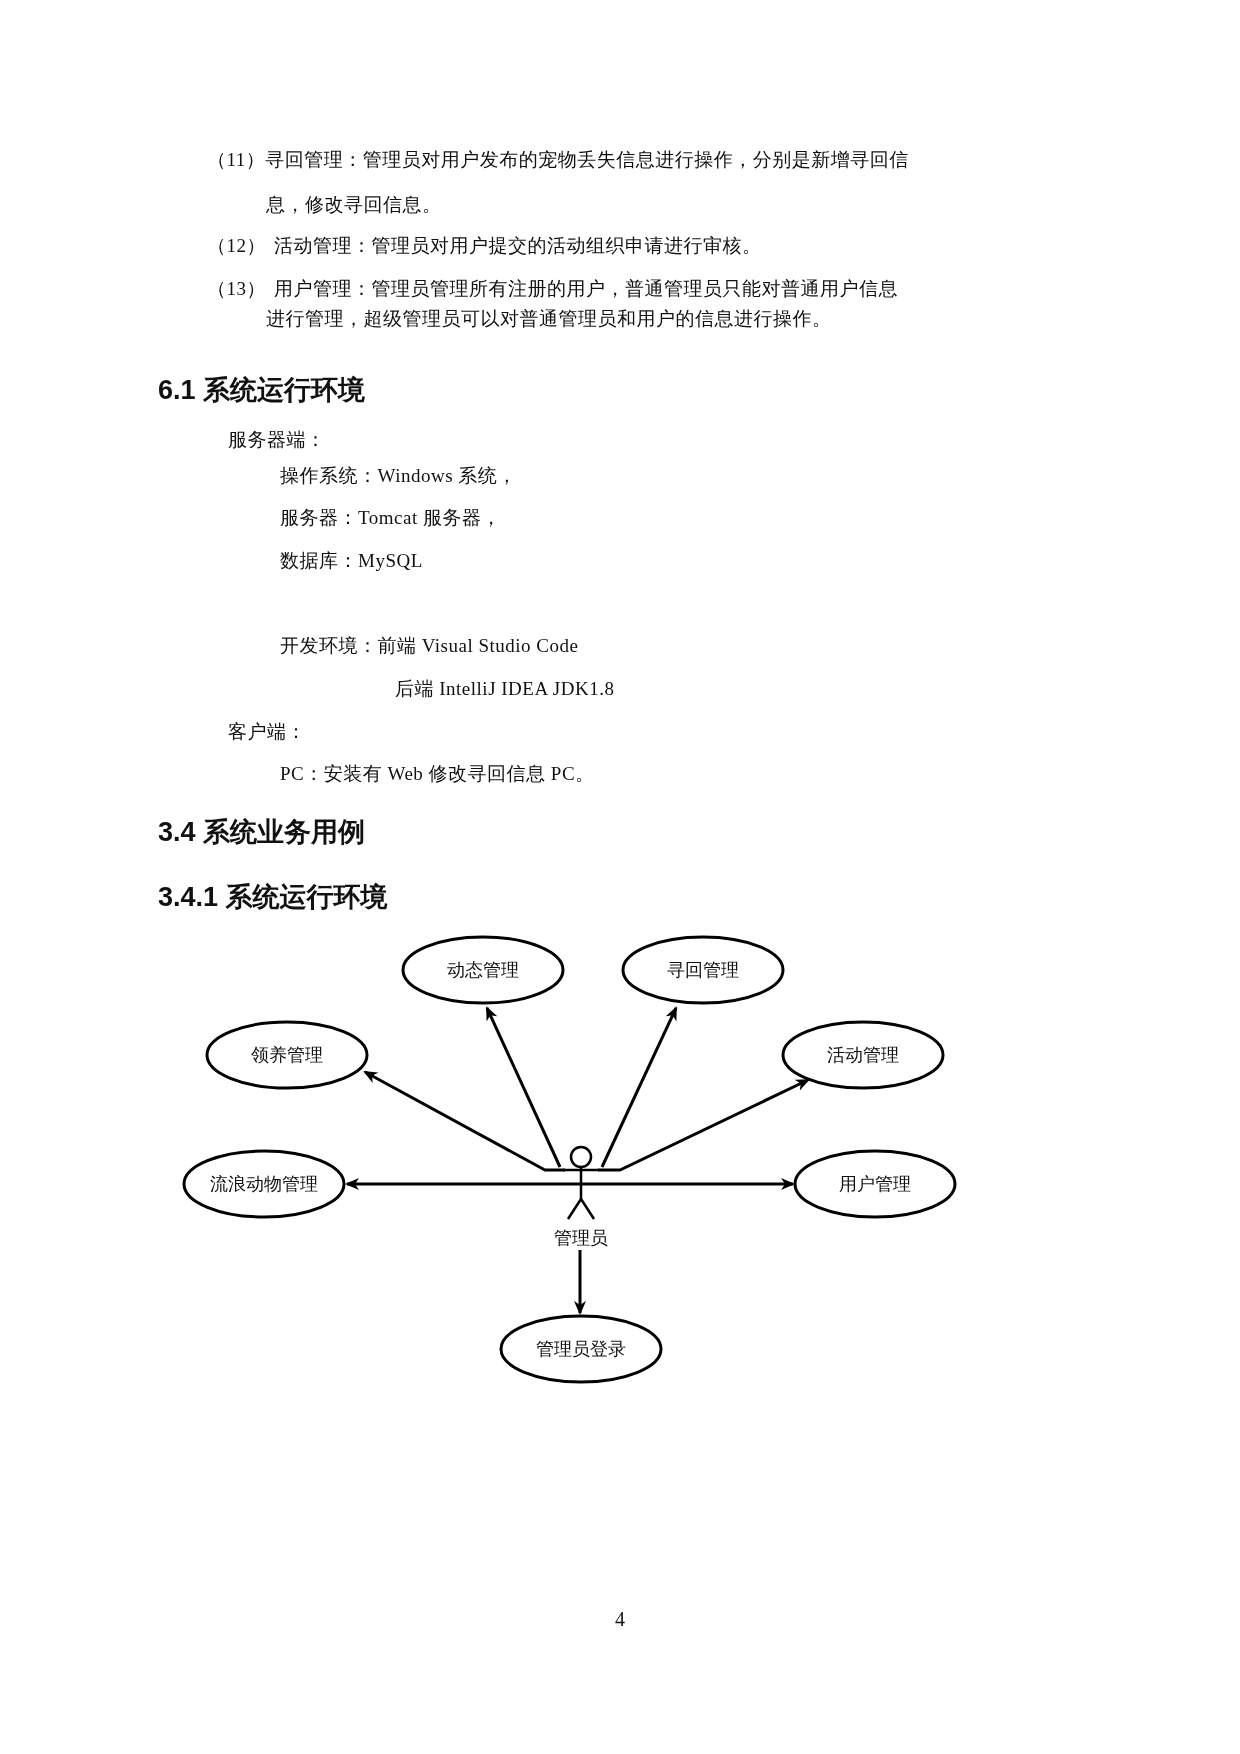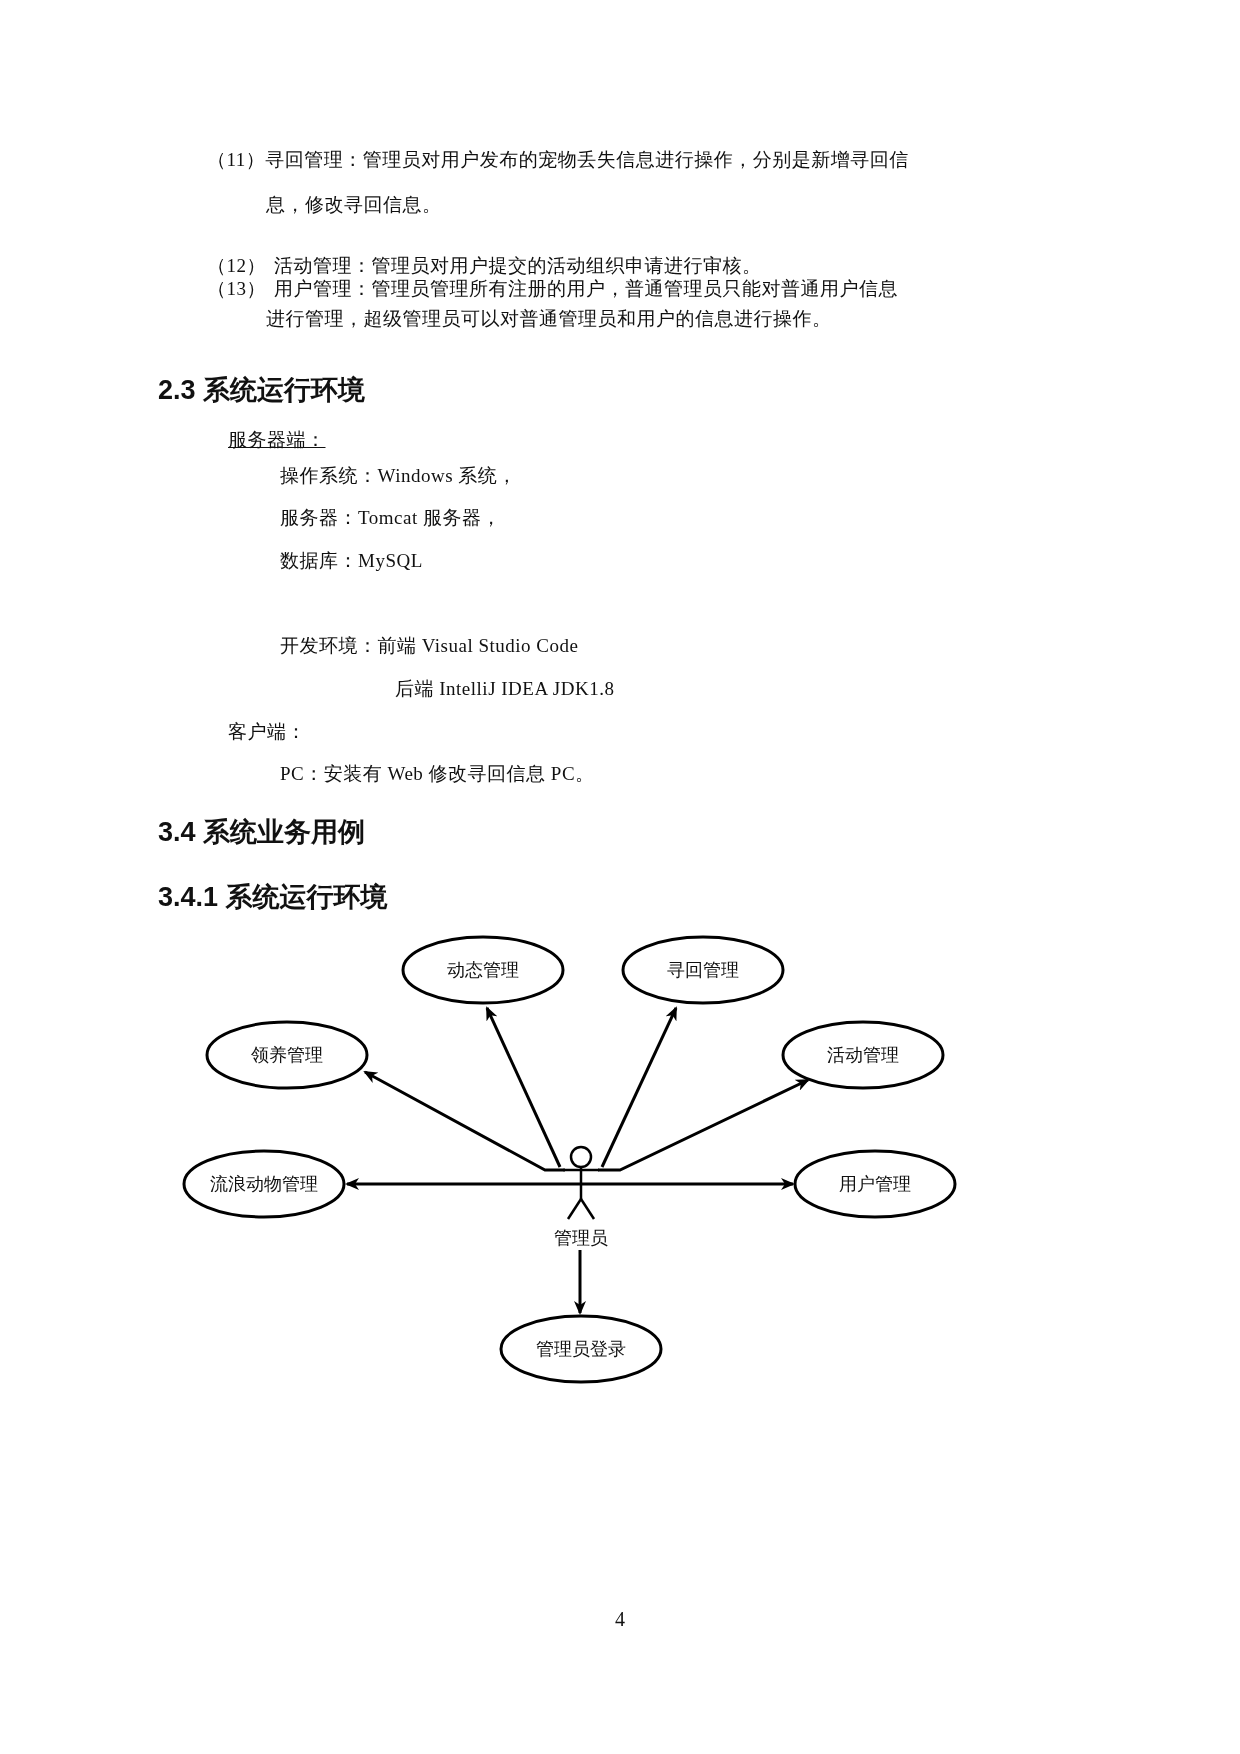--- a/index.html
+++ b/index.html
@@ -15,32 +15,32 @@
 </head>
 <body>
 
 <div class="page">
 
   <div class="line" style="left:207px;top:145px;">
     <span>（11）</span><span>寻回管理：管理员对用户发布的宠物丢失信息进行操作，分别是新增寻回信</span>
   </div>
   <div class="line" style="left:266px;top:190px;">息，修改寻回信息。</div>
 
-  <div class="line" style="left:207px;top:231px;margin-top:20px;">
+  <div class="line" style="left:207px;top:231px;">
     <span>（12）</span><span style="margin-left:8px">活动管理：管理员对用户提交的活动组织申请进行审核。</span>
   </div>
 
   <div class="line" style="left:207px;top:274px;">
     <span>（13）</span><span style="margin-left:8px">用户管理：管理员管理所有注册的用户，普通管理员只能对普通用户信息</span>
   </div>
   <div class="line" style="left:266px;top:304px;">进行管理，超级管理员可以对普通管理员和用户的信息进行操作。</div>
 
-  <div class="h2" style="left:158px;top:373px;">2.3 系统运行环境</div>
+  <div class="h2" style="left:158px;top:373px;">6.1 系统运行环境</div>
 
-  <div class="line" style="left:228px;top:425px;text-decoration:underline;">服务器端：</div>
+  <div class="line" style="left:228px;top:425px;">服务器端：</div>
   <div class="line" style="left:280px;top:461px;font-family:Liberation Serif, serif;">操作系统：Windows 系统，</div>
   <div class="line" style="left:280px;top:503px;">服务器：Tomcat 服务器，</div>
   <div class="line" style="left:280px;top:546px;">数据库：MySQL</div>
   <div class="line" style="left:280px;top:631px;">开发环境：前端 Visual Studio Code</div>
   <div class="line" style="left:395px;top:674px;">后端 IntelliJ IDEA  JDK1.8</div>
 
   <div class="line" style="left:228px;top:717px;">客户端：</div>
   <div class="line" style="left:280px;top:759px;">PC：安装有 Web 修改寻回信息 PC。</div>
 
   <div class="h2" style="left:158px;top:815px;">3.4 系统业务用例</div>

